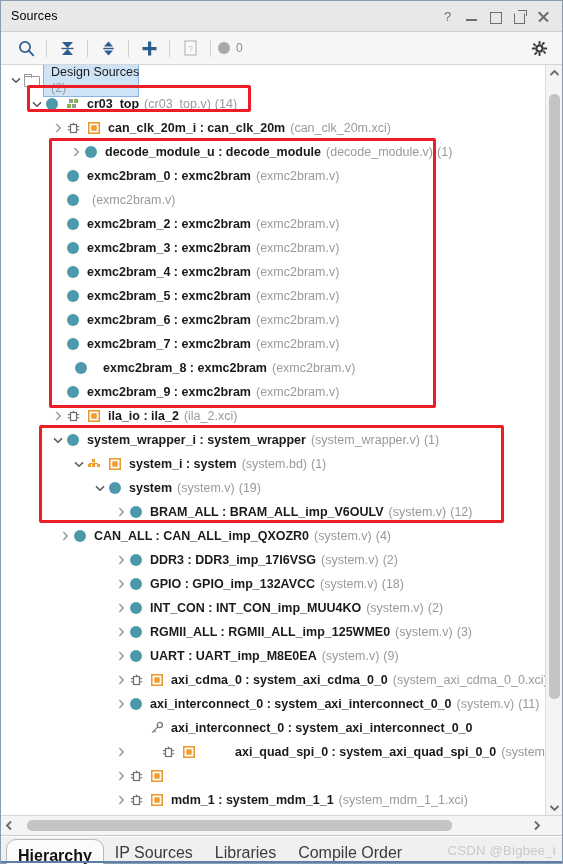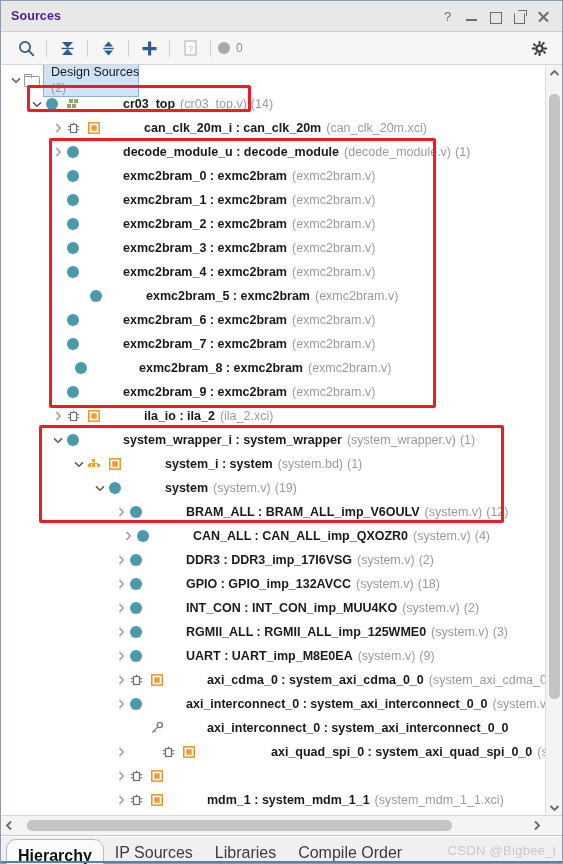--- a/index.html
+++ b/index.html
@@ -21,21 +21,21 @@
   
   .titlebar {
     height: 31px;
     background: #e8e8e8;
     border-bottom: 1px solid #cfcfcf;
     display: flex; align-items: center;
     padding: 0 8px 0 10px;
     flex: 0 0 auto;
   }
   .title-text {
-    font-size: 12.5px; font-weight: bold; color: #4c1d95;
+    font-size: 12.5px; font-weight: normal; color: #000000;
     letter-spacing: .1px;
   }
   .title-spacer { flex: 1 1 auto; }
   .win-btns { display: flex; align-items: center; gap: 11px; padding-right: 4px; }
   .win-btn {
     width: 13px; height: 13px; position: relative;
     color: #6d6d6d; font-size: 13px; line-height: 13px;
     text-align: center; cursor: default;
   }
   .wb-q::after { content: "?"; font-size: 13px; color:#6d6d6d; }
@@ -114,21 +114,21 @@
     display: flex; align-items: center; justify-content: center;
     color: #6a6a6a;
   }
   .arrow svg { display: block; }
   .ico {
     width: 16px; height: 16px; flex: 0 0 16px;
     margin-right: 3px;
     display: flex; align-items: center; justify-content: center;
     position: relative;
   }
-  .lbl { display: flex; align-items: baseline; margin-left: 36px; }
+  .lbl { display: flex; align-items: baseline; }
   .nm  { font-weight: bold; color: #1a1a1a; }
   .nm-reg { font-weight: normal; color: #1a1a1a; }
   .fn  { color: #9a9a9a; font-weight: normal; margin-left: 5px; }
   .cnt { color: #9a9a9a; font-weight: normal; margin-left: 4px; }
 
   .sel-label {
     background: #cfe3f7;
     border: 1px solid #8ab4e0;
     padding: 0 3px;
     margin-left: -2px;
@@ -402,21 +402,21 @@
                 <rect x="0.8" y="0.8" width="10.4" height="10.4" fill="none" stroke="#ef9b2f" stroke-width="1.6"></rect>
                 <rect x="3.3" y="3.3" width="5.4" height="5.4" fill="#ef9b2f"></rect>
               </svg>
             </span>
           </span>
           <span class="lbl">
             <span class="nm">can_clk_20m_i : can_clk_20m</span>
             <span class="fn">(can_clk_20m.xci)</span>
           </span>
         </div>
-        <div class="row" style="padding-left: 50px;">
+        <div class="row" style="padding-left: 68px;">
           <span class="arrow">
             <svg width="7" height="10" viewBox="0 0 7 10">
               <polyline points="1.4,1 5.2,5 1.4,9" fill="none" stroke="#9a9a9a" stroke-width="1.5"></polyline>
             </svg>
           </span>
           <span class="dual">
             <span class="ico">
               <span class="ic-circ"></span>
             </span>
           </span>
@@ -439,21 +439,20 @@
           </span>
         </div>
         <div class="row" style="padding-left: 50px;">
           <span class="arrow"></span>
           <span class="dual">
             <span class="ico">
               <span class="ic-circ"></span>
             </span>
           </span>
           <span class="lbl">
-            <span class="nm">exmc2bram_1 : exmc2bram</span>
             <span class="fn">(exmc2bram.v)</span>
           </span>
         </div>
         <div class="row" style="padding-left: 50px;">
           <span class="arrow"></span>
           <span class="dual">
             <span class="ico">
               <span class="ic-circ"></span>
             </span>
           </span>
@@ -479,21 +478,21 @@
           <span class="dual">
             <span class="ico">
               <span class="ic-circ"></span>
             </span>
           </span>
           <span class="lbl">
             <span class="nm">exmc2bram_4 : exmc2bram</span>
             <span class="fn">(exmc2bram.v)</span>
           </span>
         </div>
-        <div class="row" style="padding-left: 73px;">
+        <div class="row" style="padding-left: 50px;">
           <span class="arrow"></span>
           <span class="dual">
             <span class="ico">
               <span class="ic-circ"></span>
             </span>
           </span>
           <span class="lbl">
             <span class="nm">exmc2bram_5 : exmc2bram</span>
             <span class="fn">(exmc2bram.v)</span>
           </span>
@@ -649,21 +648,21 @@
             <span class="ico">
               <span class="ic-circ"></span>
             </span>
           </span>
           <span class="lbl">
             <span class="nm">BRAM_ALL : BRAM_ALL_imp_V6OULV</span>
             <span class="fn">(system.v)</span>
             <span class="cnt">(12)</span>
           </span>
         </div>
-        <div class="row" style="padding-left: 120px; text-align: right;">
+        <div class="row" style="padding-left: 57px; text-align: right;">
           <span class="arrow">
             <svg width="7" height="10" viewBox="0 0 7 10">
               <polyline points="1.4,1 5.2,5 1.4,9" fill="none" stroke="#9a9a9a" stroke-width="1.5"></polyline>
             </svg>
           </span>
           <span class="dual">
             <span class="ico">
               <span class="ic-circ"></span>
             </span>
           </span>

